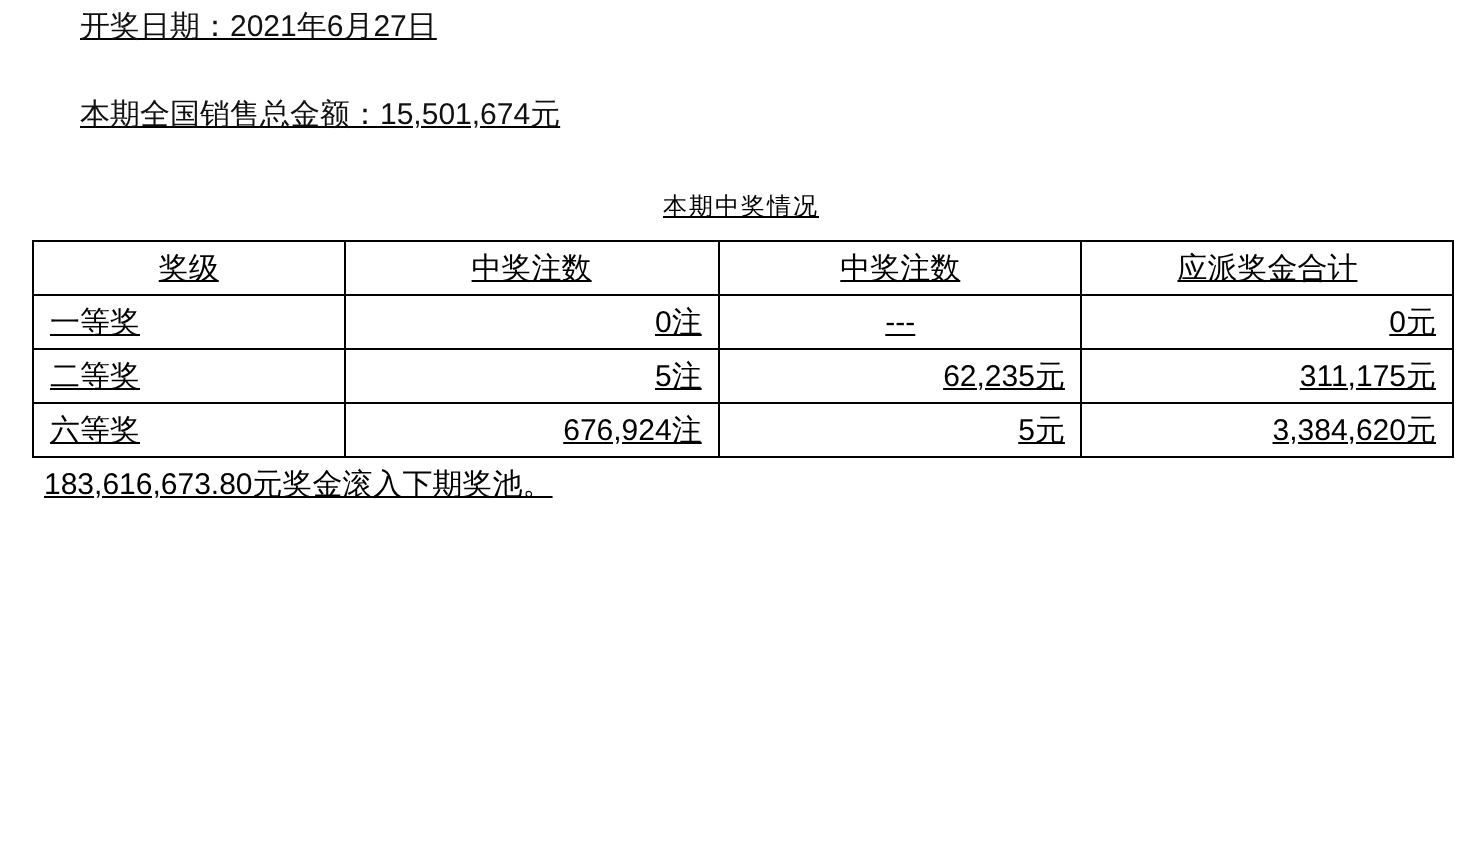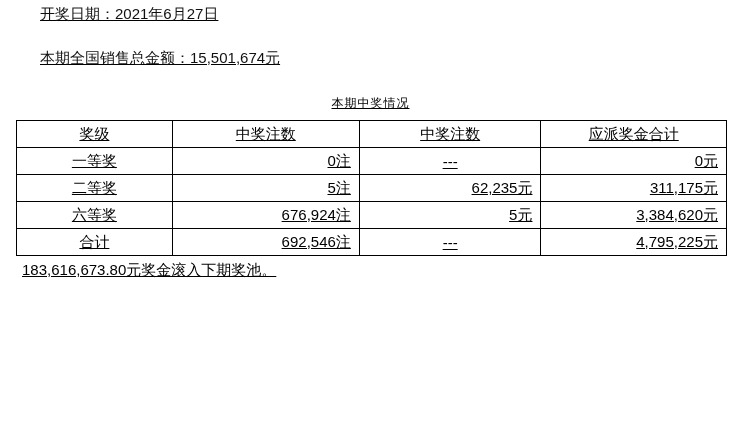--- a/index.html
+++ b/index.html
@@ -49,21 +49,21 @@
   table.prize th, table.prize td {
     border: 1px solid #000;
     height: 26px;
     padding: 0 8px;
     font-weight: normal;
   }
   table.prize th {
     text-align: center;
   }
   table.prize td.level {
-    text-align: center;
+    text-align: left;
   }
   table.prize td.num,
   table.prize td.amount,
   table.prize td.total {
     text-align: right;
   }
   table.prize td.dash {
     text-align: center;
   }
   .col-level  { width: 160px; }
@@ -111,24 +111,18 @@
         <td class="num">5注</td>
         <td class="amount">62,235元</td>
         <td class="total">311,175元</td>
       </tr>
       <tr>
         <td class="level">六等奖</td>
         <td class="num">676,924注</td>
         <td class="amount">5元</td>
         <td class="total">3,384,620元</td>
       </tr>
-      <tr>
-        <td class="level">合计</td>
-        <td class="num">692,546注</td>
-        <td class="dash">---</td>
-        <td class="total">4,795,225元</td>
-      </tr>
     </tbody>
   </table>
 
   <div class="footer-line">183,616,673.80元奖金滚入下期奖池。</div>
 
 </div>
 
 </body></html>

